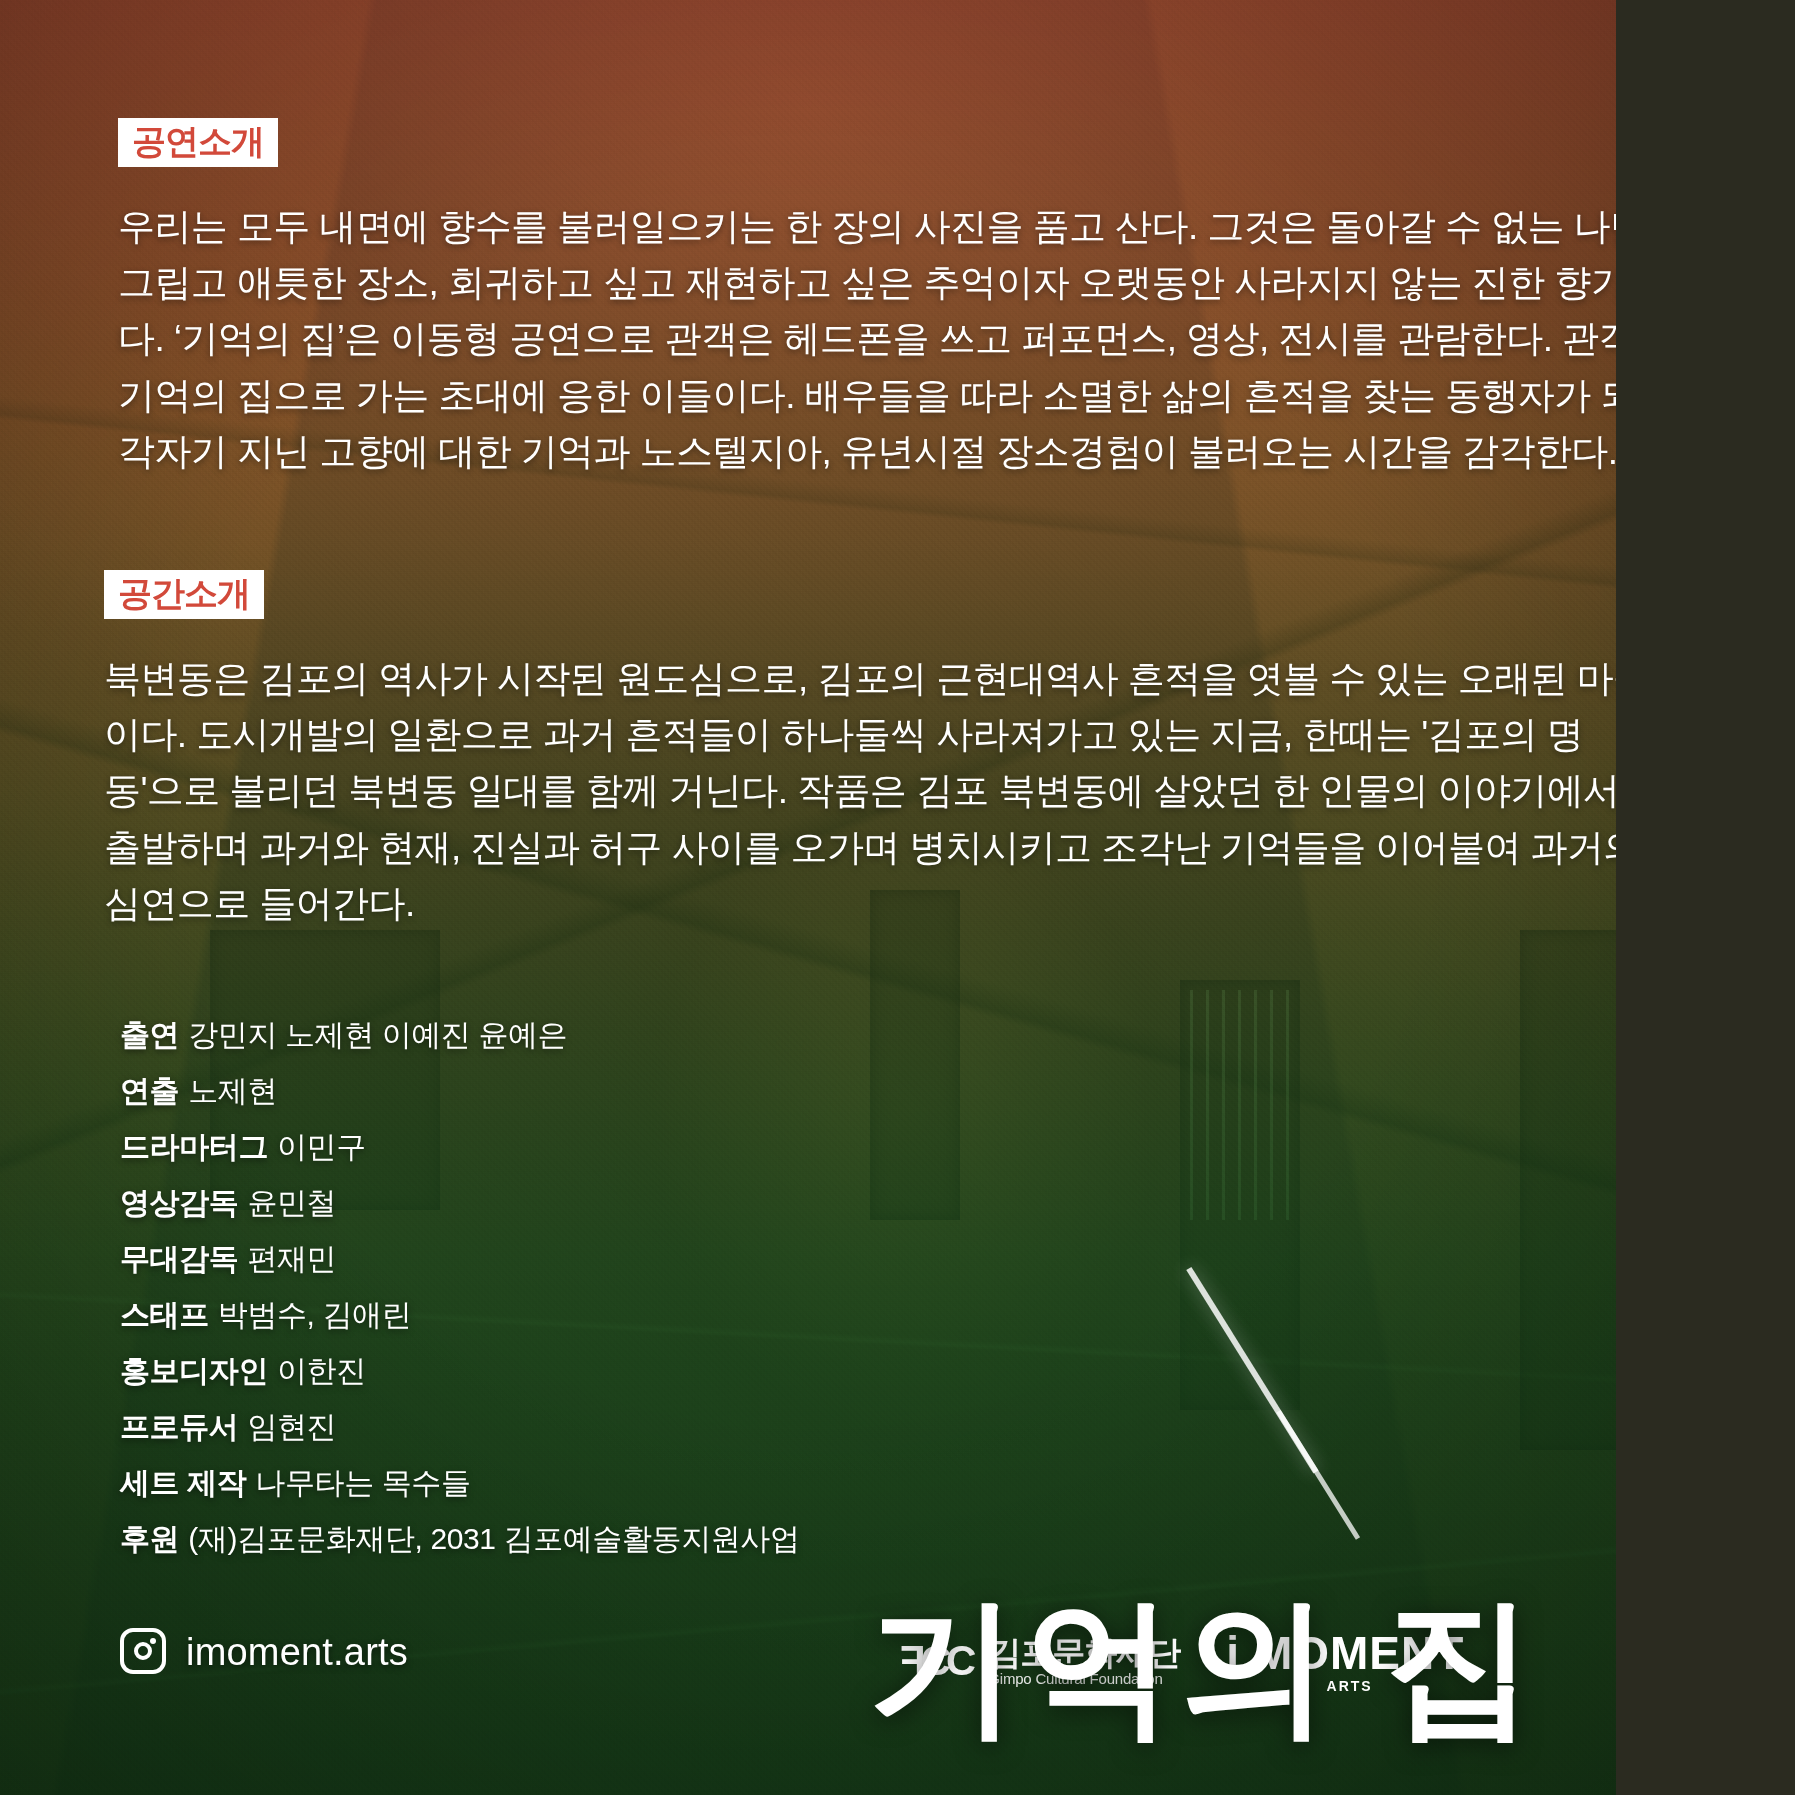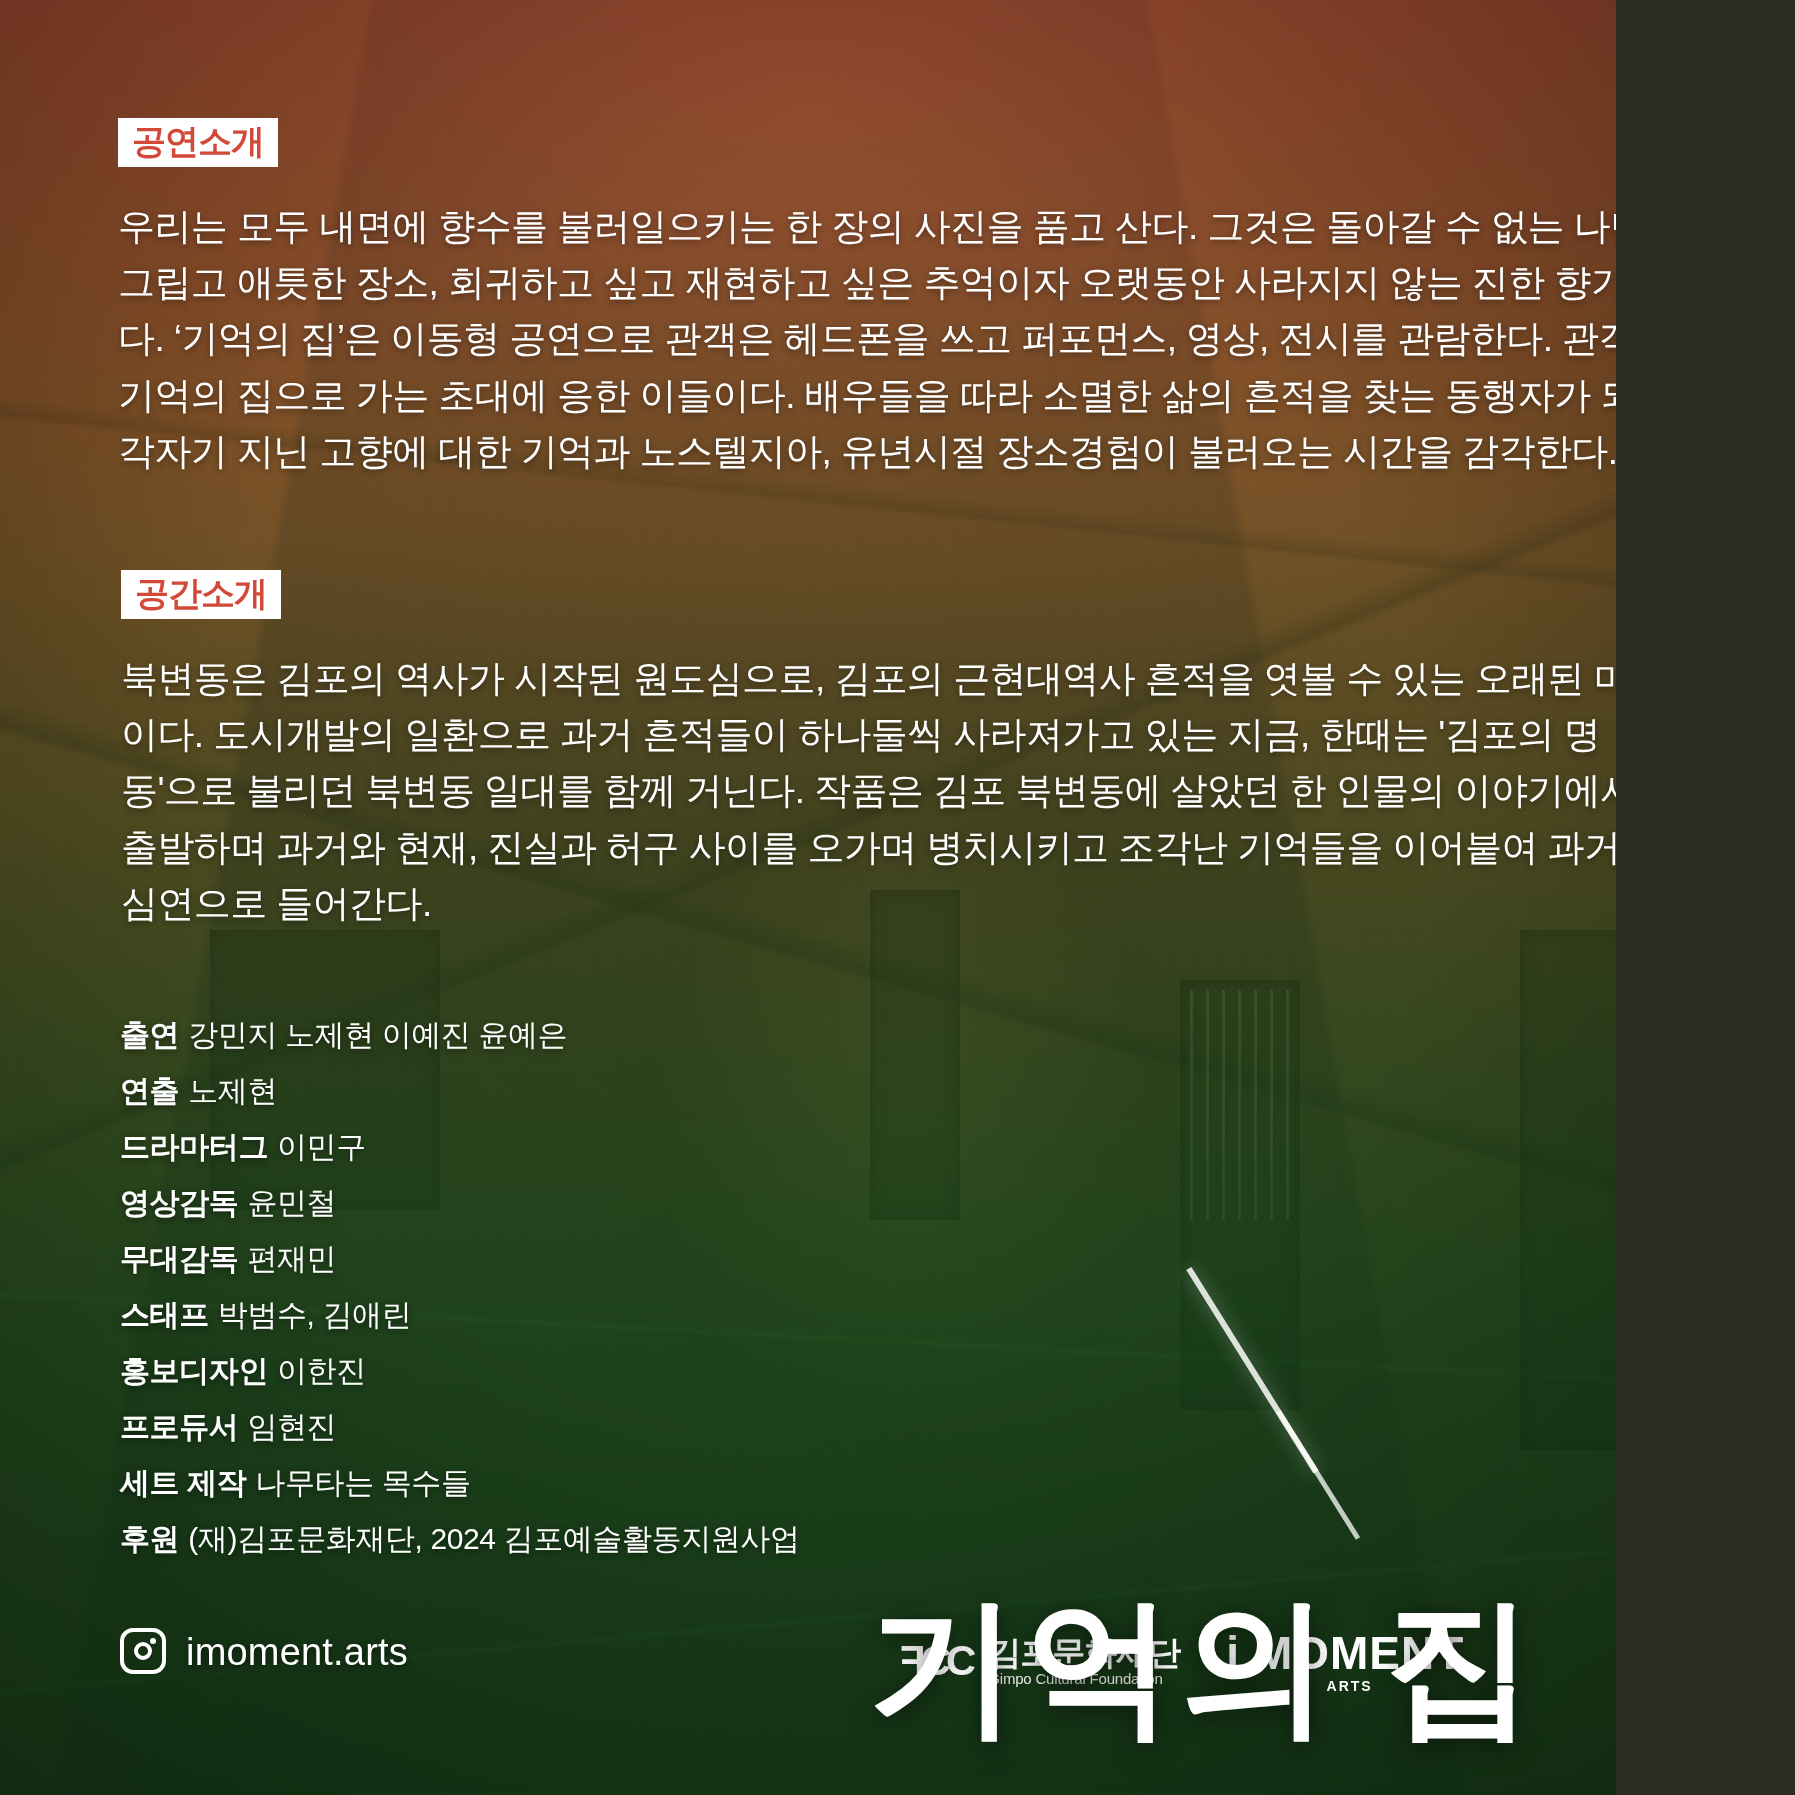--- a/index.html
+++ b/index.html
@@ -107,21 +107,21 @@
   .body-text{
     color:#ffffff;
     font-size:37px;
     line-height:1.52;
     letter-spacing:-0.6px;
     text-shadow:0 2px 6px rgba(0,0,0,0.45);
   }
 
   #sec1{position:absolute;left:118px;top:118px;width:1570px;}
   #sec1 .body-text{margin-top:32px;width:1565px;}
-  #sec2{position:absolute;left:121px;top:570px;width:1570px;}
+  #sec2{position:absolute;left:104px;top:570px;width:1570px;}
   #sec2 .body-text{margin-top:32px;width:1555px;}
 
   
   .credits{
     position:absolute;left:120px;top:1020px;
     color:#ffffff;
     text-shadow:0 2px 6px rgba(0,0,0,0.5);
   }
   .credit-row{
     font-size:30px;
@@ -245,21 +245,21 @@
       <div class="credit-row">
         <span class="credit-role">홍보디자인</span><span class="credit-names">이한진</span>
       </div>
       <div class="credit-row">
         <span class="credit-role">프로듀서</span><span class="credit-names">임현진</span>
       </div>
       <div class="credit-row">
         <span class="credit-role">세트 제작</span><span class="credit-names">나무타는 목수들</span>
       </div>
       <div class="credit-row">
-        <span class="credit-role">후원</span><span class="credit-names">(재)김포문화재단, 2024 김포예술활동지원사업</span>
+        <span class="credit-role">후원</span><span class="credit-names">(재)김포문화재단, 2031 김포예술활동지원사업</span>
       </div>
     </div>
 
     <div class="insta">
       <span class="insta-icon"></span>
       <span class="insta-handle">imoment.arts</span>
     </div>
 
     <div class="logos">
       <div class="gcf">

